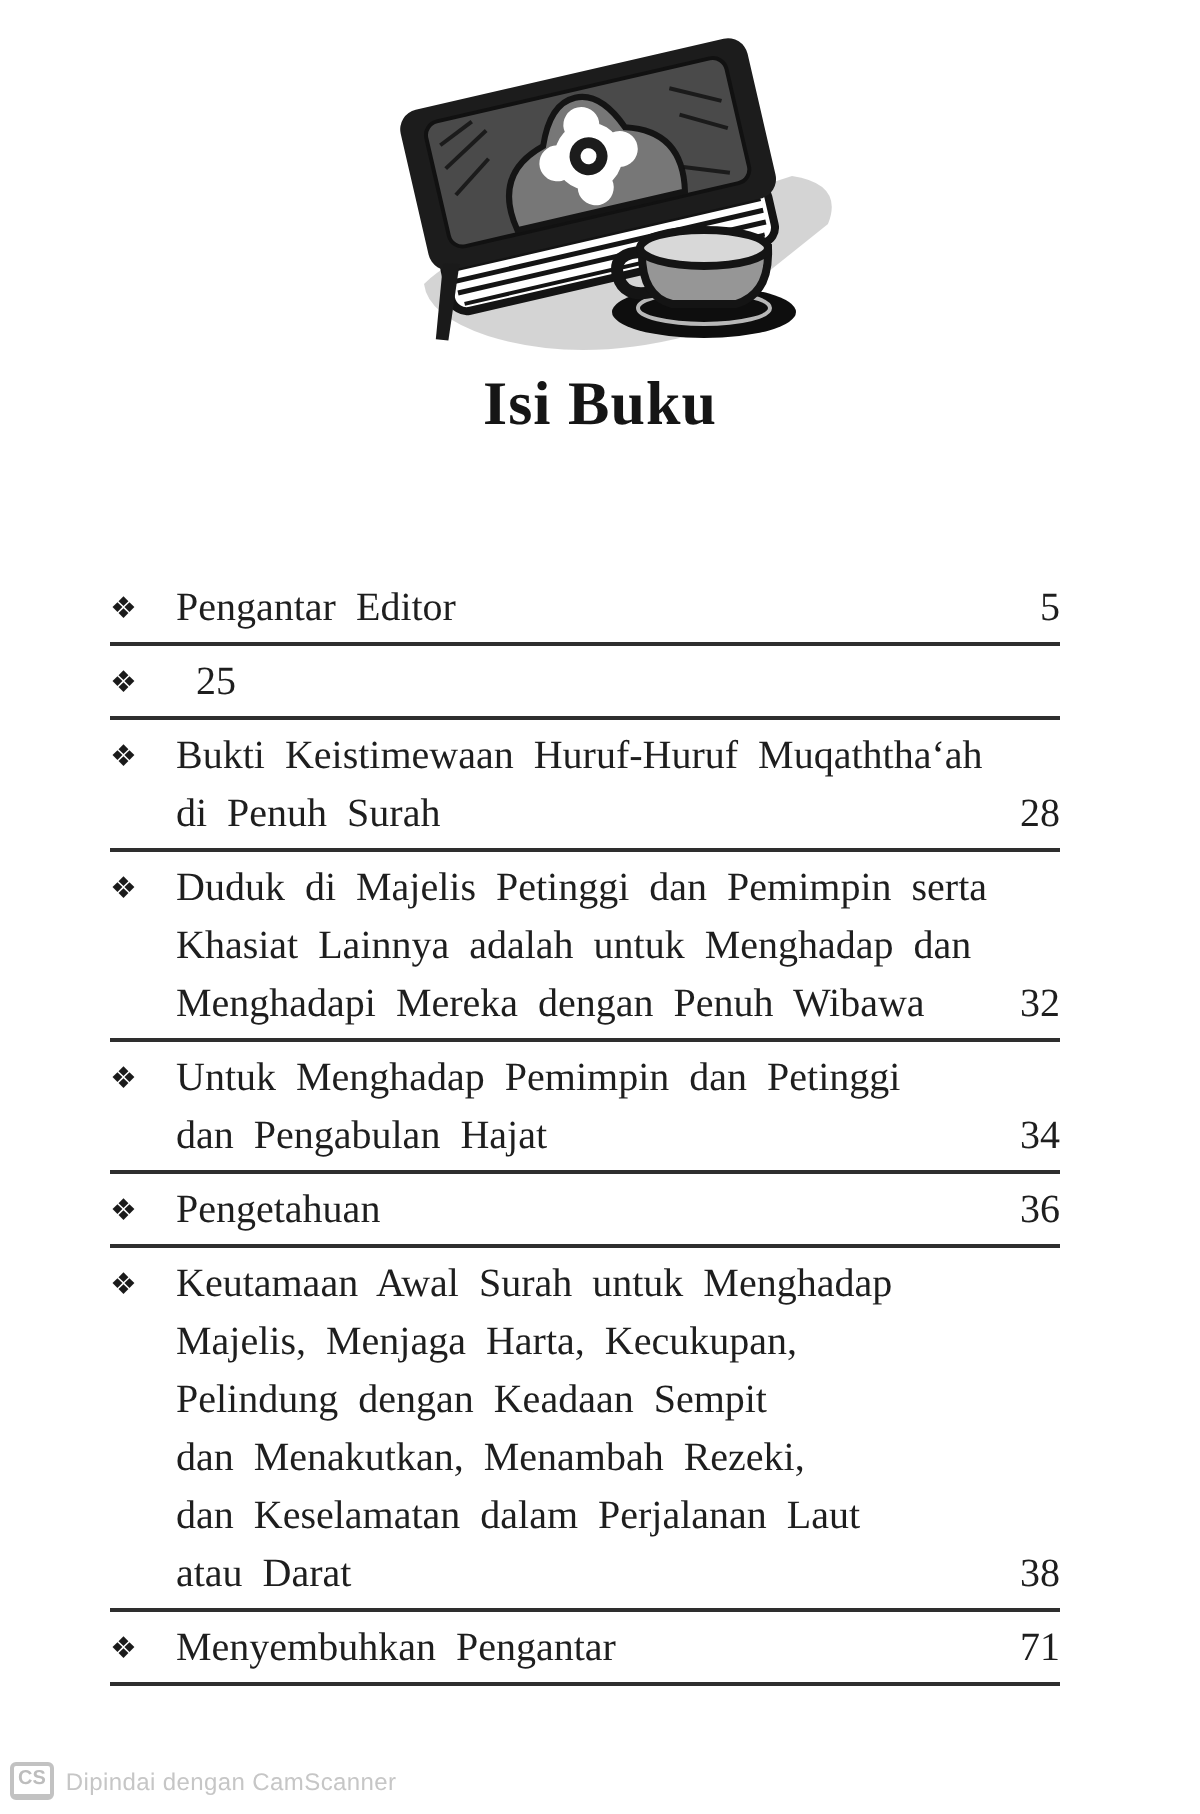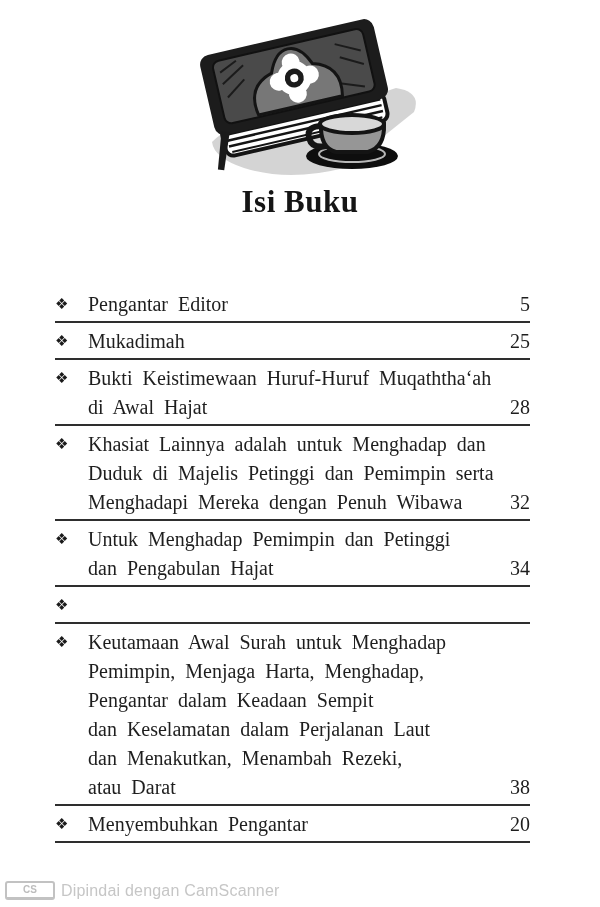--- a/index.html
+++ b/index.html
@@ -64,28 +64,28 @@
     left:5px;bottom:7px;
     display:flex;align-items:center;
     font-family:"Liberation Sans", sans-serif;
     color:#c6c6c6;
   }
   .wm-badge{
     display:inline-block;
     font-size:10px;
     font-weight:bold;
     line-height:12px;
-    padding:1px 16px;
+    padding:1px 2px;
     border:2px solid #c2c2c2;
     border-bottom-width:3px;
     border-radius:3px;
     margin-right:6px;
     color:#bdbdbd;
   }
-  .wm-text{font-size:16px;letter-spacing:0.2px;text-align:right;}
+  .wm-text{font-size:12px;letter-spacing:0.2px;text-align:right;}
 </style>
 </head>
 <body>
 
 <div class="page">
 
   <div class="illustration-wrap">
     <svg width="252" height="168" viewBox="0 0 252 168" aria-hidden="true">
 
       <path d="M28 132 Q50 110 90 118 L212 78 Q238 82 230 102 L160 158 Q105 172 60 158 Q30 148 28 132 Z" fill="#c9c9c9" opacity="0.8"></path>
@@ -145,81 +145,84 @@
           <div class="toc-line last">
             <span class="line-text"><span>Pengantar Editor</span></span>
             <span class="pg">5</span>
           </div>
         </div>
       </div>
       <div class="toc-row">
         <span class="bullet">❖</span>
         <div class="toc-text">
           <div class="toc-line last">
-            <span class="line-text"><span>Mukadimah</span></span>
             <span class="pg">25</span>
           </div>
         </div>
       </div>
       <div class="toc-row">
         <span class="bullet">❖</span>
         <div class="toc-text">
           <div class="toc-line"><span class="line-text"><span>Bukti Keistimewaan Huruf-Huruf </span><span class="it">Muqaththaʻah</span></span></div>
           <div class="toc-line last">
-            <span class="line-text"><span>di Awal Hajat</span></span>
+            <span class="line-text"><span>di Penuh Surah</span></span>
             <span class="pg">28</span>
           </div>
         </div>
       </div>
       <div class="toc-row">
         <span class="bullet">❖</span>
         <div class="toc-text">
+          <div class="toc-line"><span class="line-text"><span>Duduk di Majelis Petinggi dan Pemimpin serta</span></span></div>
           <div class="toc-line"><span class="line-text"><span>Khasiat Lainnya adalah untuk Menghadap dan</span></span></div>
-          <div class="toc-line"><span class="line-text"><span>Duduk di Majelis Petinggi dan Pemimpin serta</span></span></div>
           <div class="toc-line last">
             <span class="line-text"><span>Menghadapi Mereka dengan Penuh Wibawa</span></span>
             <span class="pg">32</span>
           </div>
         </div>
       </div>
       <div class="toc-row">
         <span class="bullet">❖</span>
         <div class="toc-text">
           <div class="toc-line"><span class="line-text"><span>Untuk Menghadap Pemimpin dan Petinggi</span></span></div>
           <div class="toc-line last">
             <span class="line-text"><span>dan Pengabulan Hajat</span></span>
             <span class="pg">34</span>
           </div>
         </div>
       </div>
       <div class="toc-row">
         <span class="bullet">❖</span>
         <div class="toc-text">
+          <div class="toc-line last">
+            <span class="line-text"><span>Pengetahuan</span></span>
+            <span class="pg">36</span>
+          </div>
         </div>
       </div>
       <div class="toc-row">
         <span class="bullet">❖</span>
         <div class="toc-text">
           <div class="toc-line"><span class="line-text"><span>Keutamaan Awal Surah untuk Menghadap</span></span></div>
-          <div class="toc-line"><span class="line-text"><span>Pemimpin, Menjaga Harta, Menghadap,</span></span></div>
-          <div class="toc-line"><span class="line-text"><span>Pengantar dalam Keadaan Sempit</span></span></div>
+          <div class="toc-line"><span class="line-text"><span>Majelis, Menjaga Harta, Kecukupan,</span></span></div>
+          <div class="toc-line"><span class="line-text"><span>Pelindung dengan Keadaan Sempit</span></span></div>
+          <div class="toc-line"><span class="line-text"><span>dan Menakutkan, Menambah Rezeki,</span></span></div>
           <div class="toc-line"><span class="line-text"><span>dan Keselamatan dalam Perjalanan Laut</span></span></div>
-          <div class="toc-line"><span class="line-text"><span>dan Menakutkan, Menambah Rezeki,</span></span></div>
           <div class="toc-line last">
             <span class="line-text"><span>atau Darat</span></span>
             <span class="pg">38</span>
           </div>
         </div>
       </div>
       <div class="toc-row">
         <span class="bullet">❖</span>
         <div class="toc-text">
           <div class="toc-line last">
             <span class="line-text"><span>Menyembuhkan Pengantar</span></span>
-            <span class="pg">20</span>
+            <span class="pg">71</span>
           </div>
         </div>
       </div>
     </div>
 
   <div class="watermark">
     <span class="wm-badge">CS</span>
     <span class="wm-text">Dipindai dengan CamScanner</span>
   </div>
 

